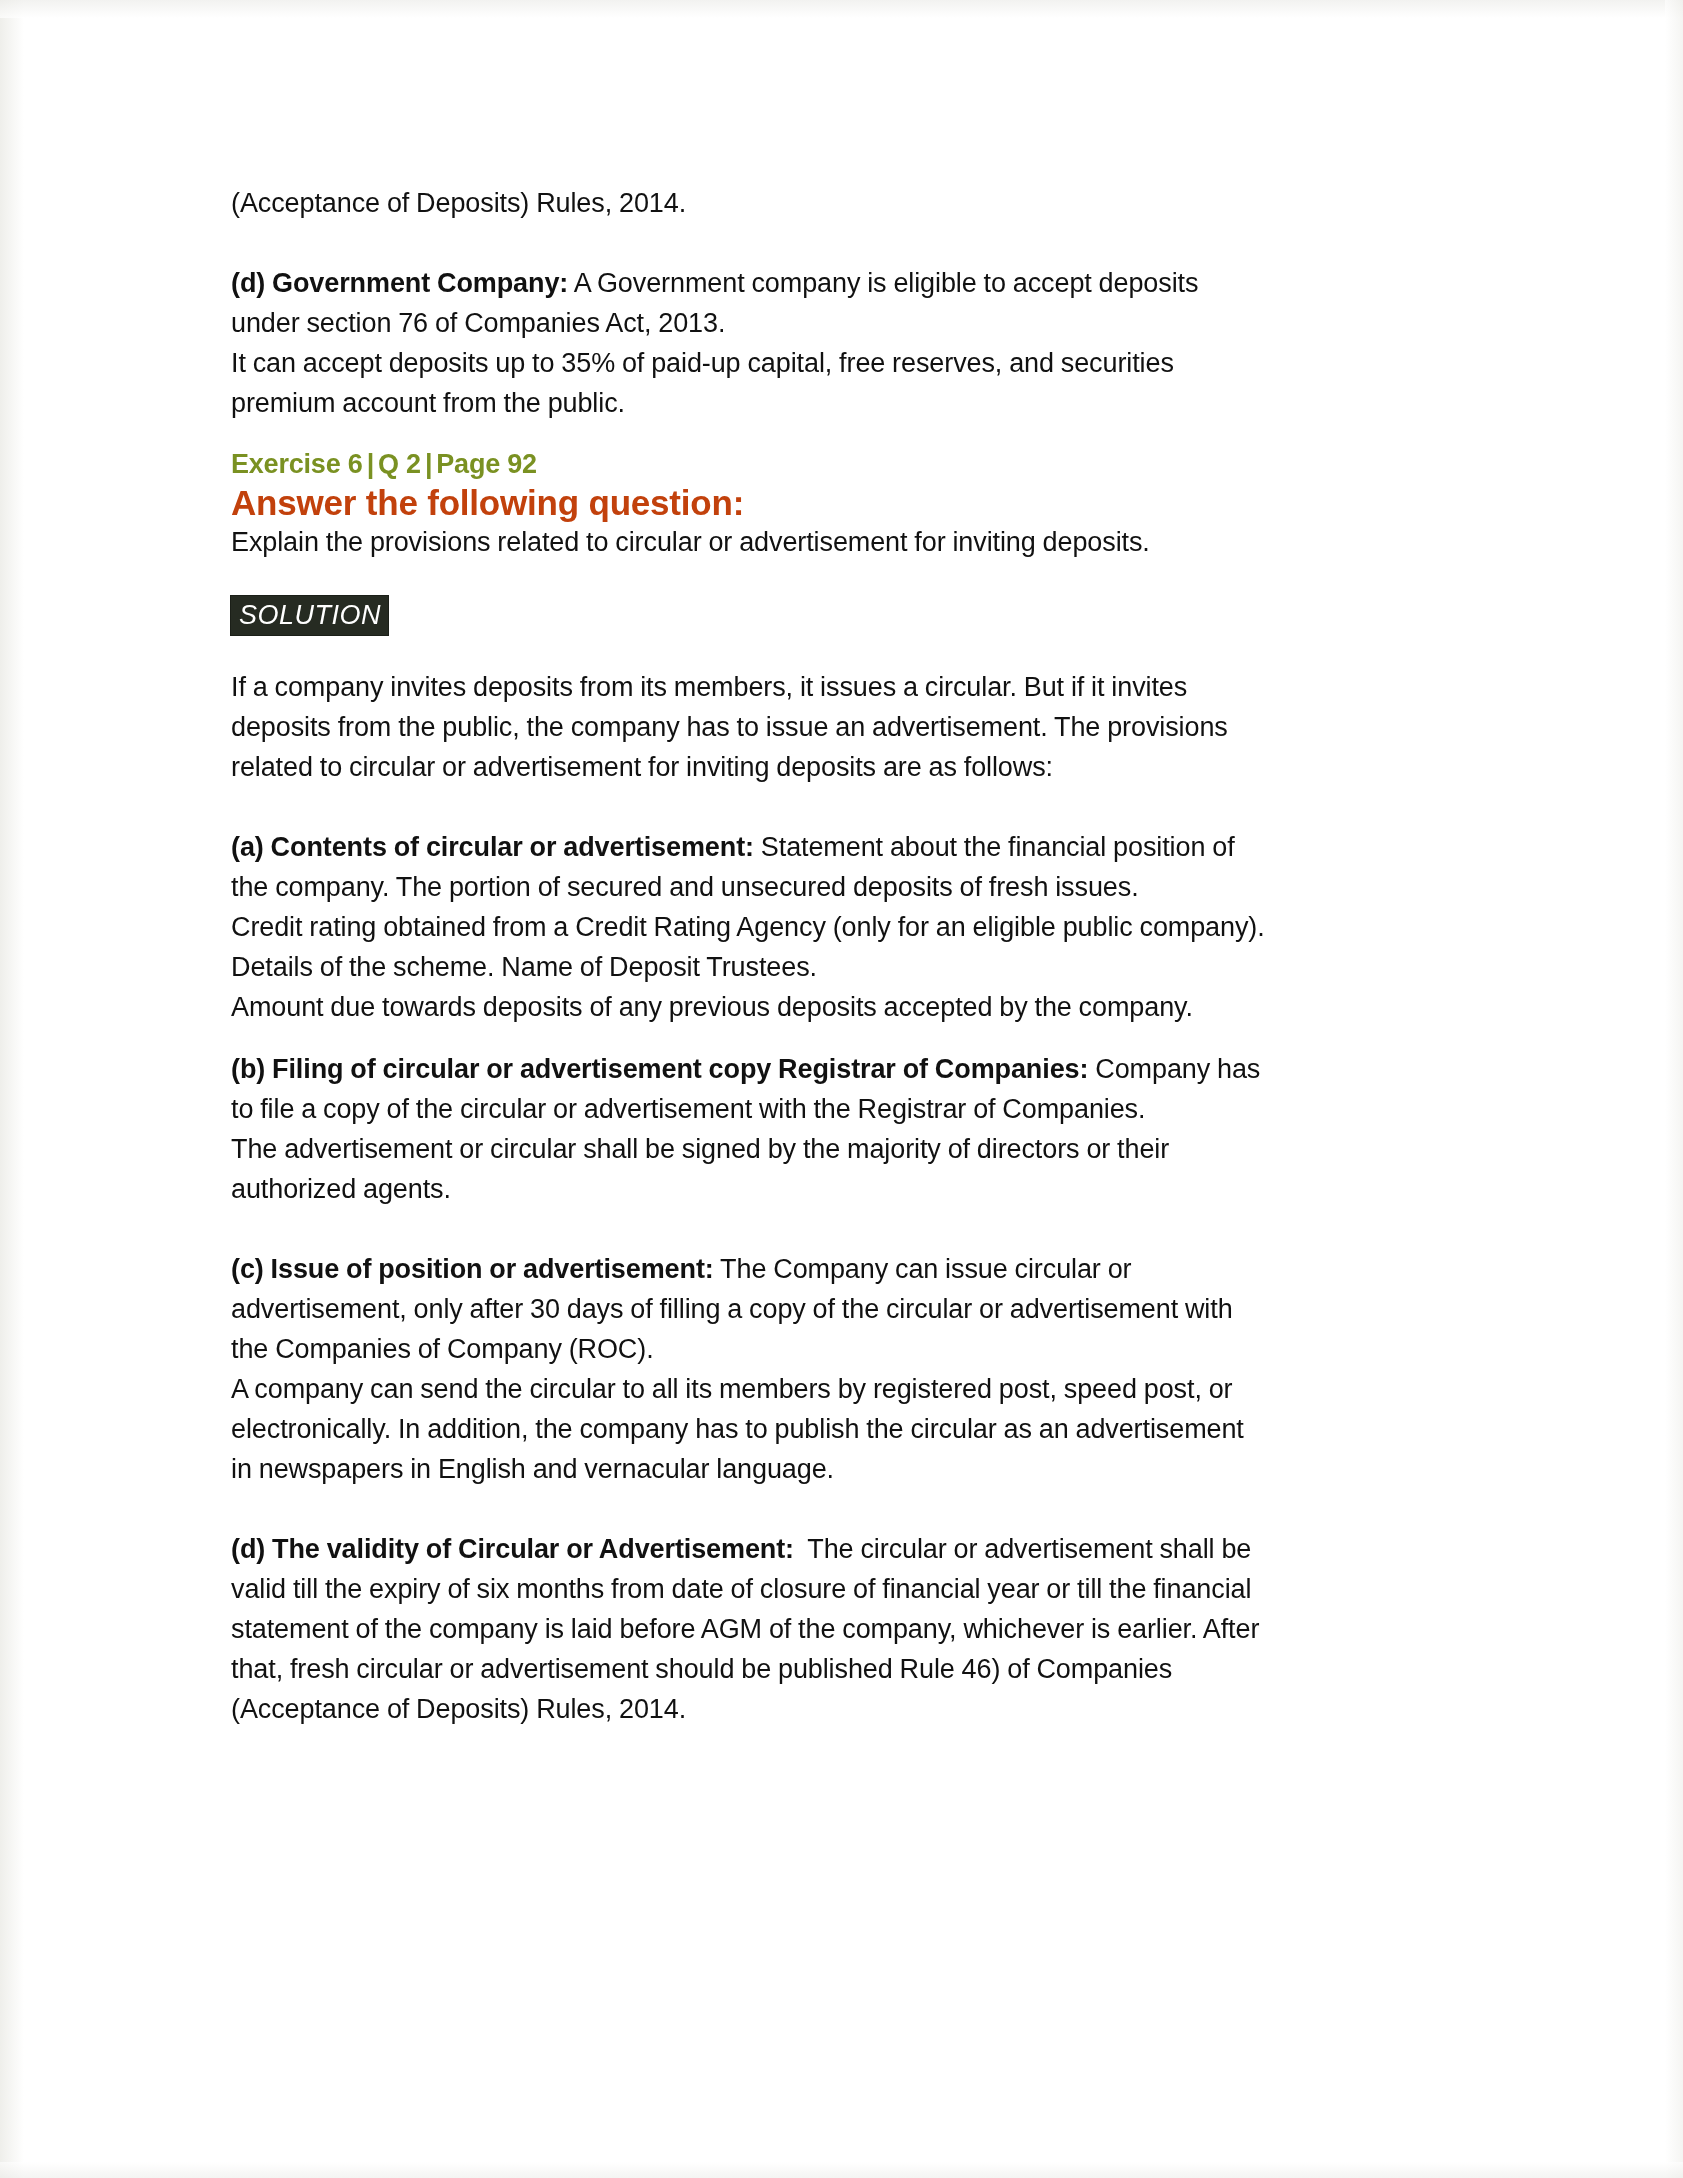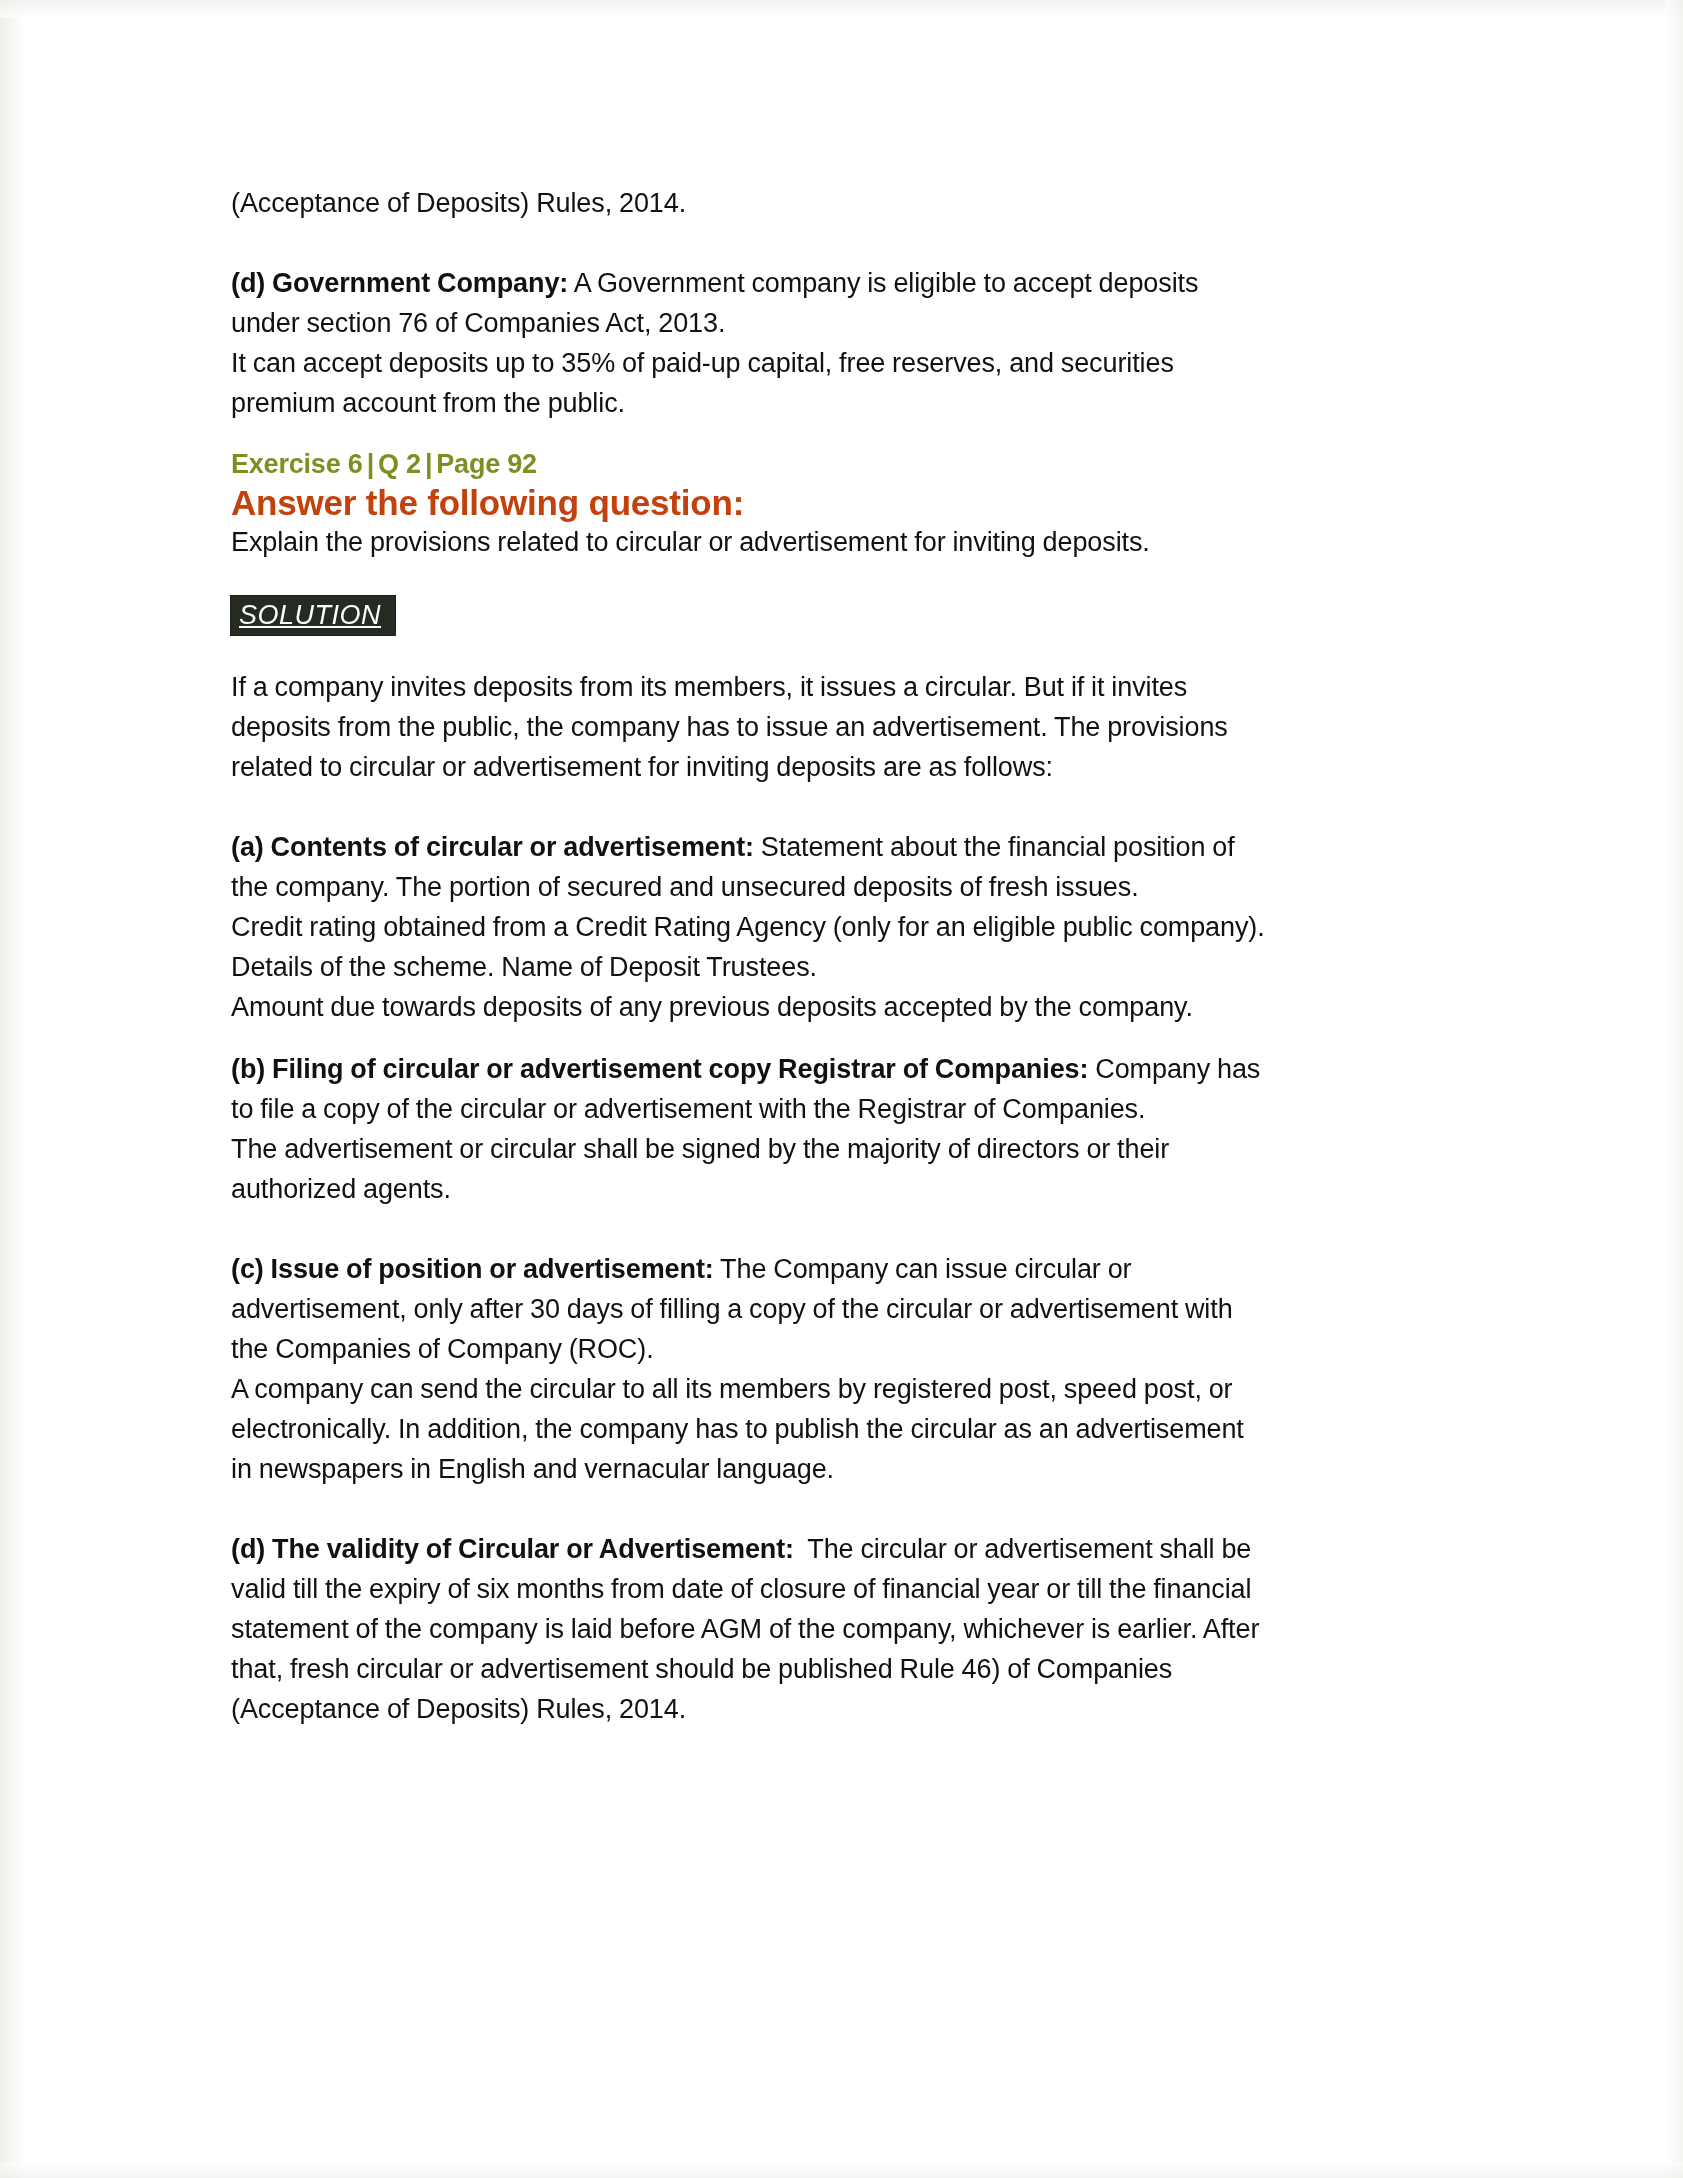--- a/index.html
+++ b/index.html
@@ -104,24 +104,23 @@
     margin-bottom: 10px;
   }
   .solution-box {
     display: inline-block;
     background: #262b22;
     color: #ffffff;
     font-style: italic;
     font-weight: normal;
     font-size: 27px;
     line-height: 30px;
-    padding: 4px 14px 5px 8px;
+    padding: 4px 7px 5px 8px;
     letter-spacing: 0.5px;
     box-shadow: 0 0 0 1px #1b1f18;
-    text-decoration: underline;
   }
 
   .para { margin: 0; }
   .para .ln { display: block; }
 </style>
 </head>
 <body>
 
 <div class="page">
   <div class="scan-edge-left"></div>

